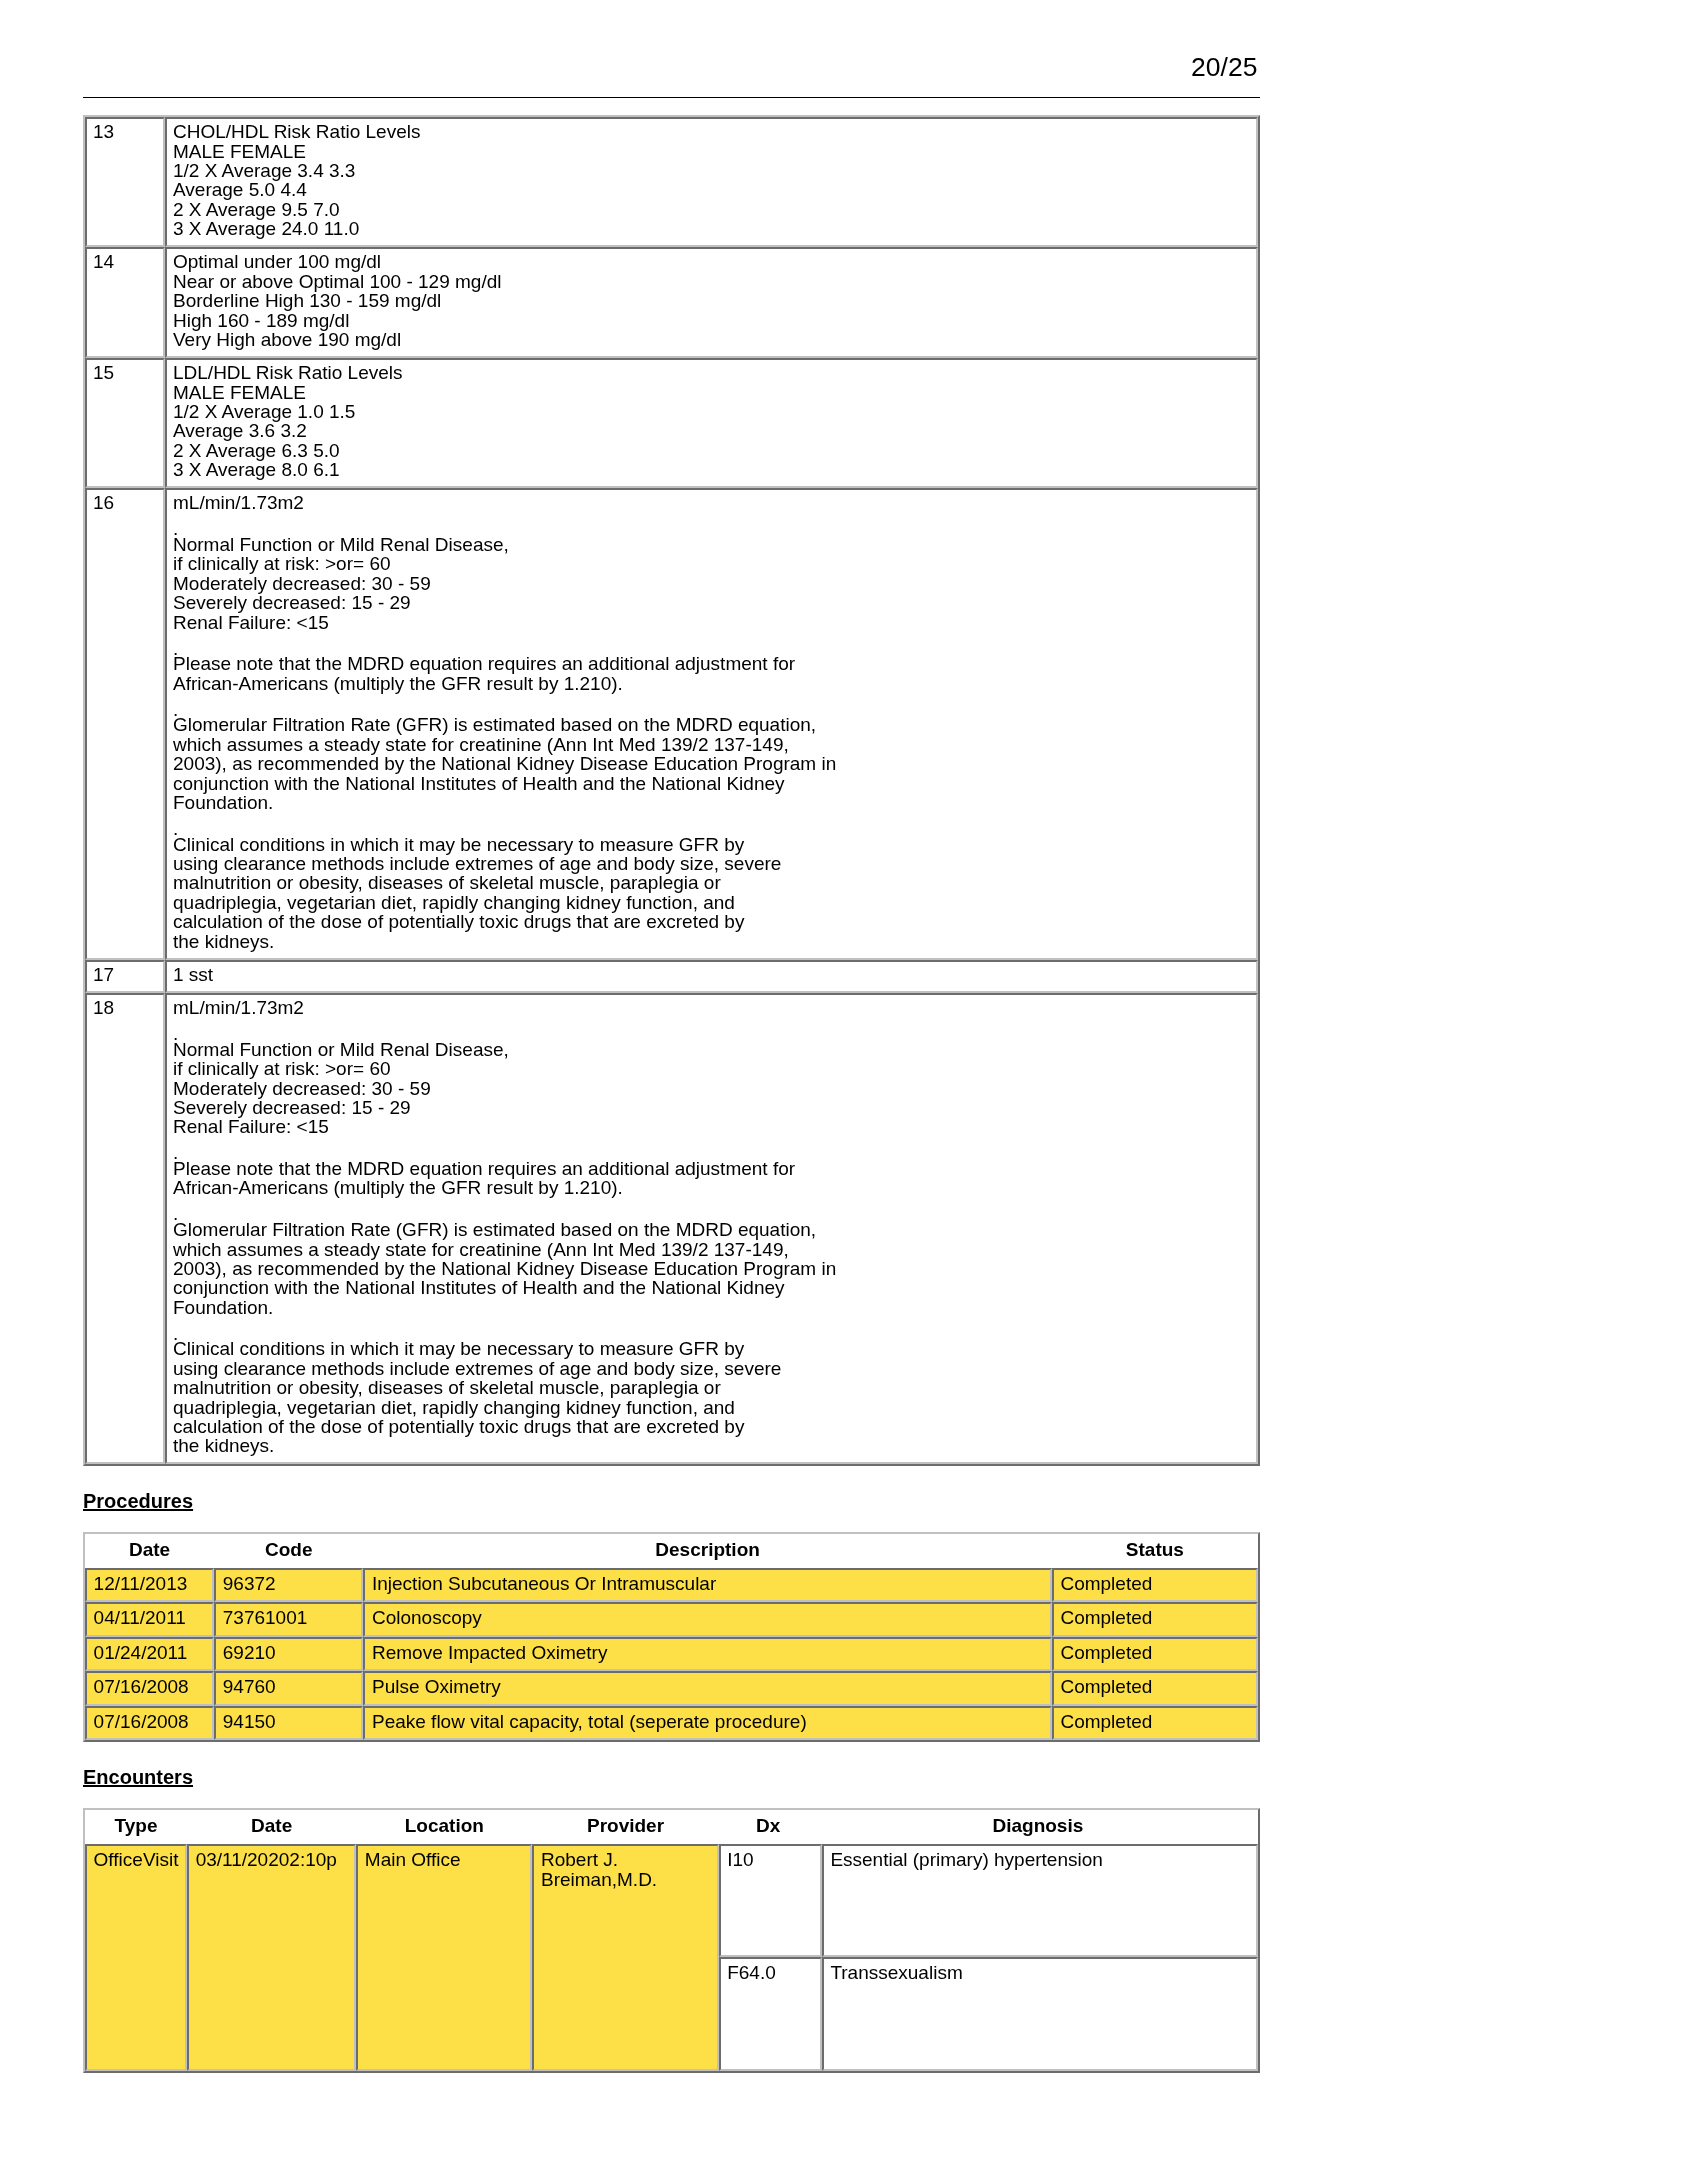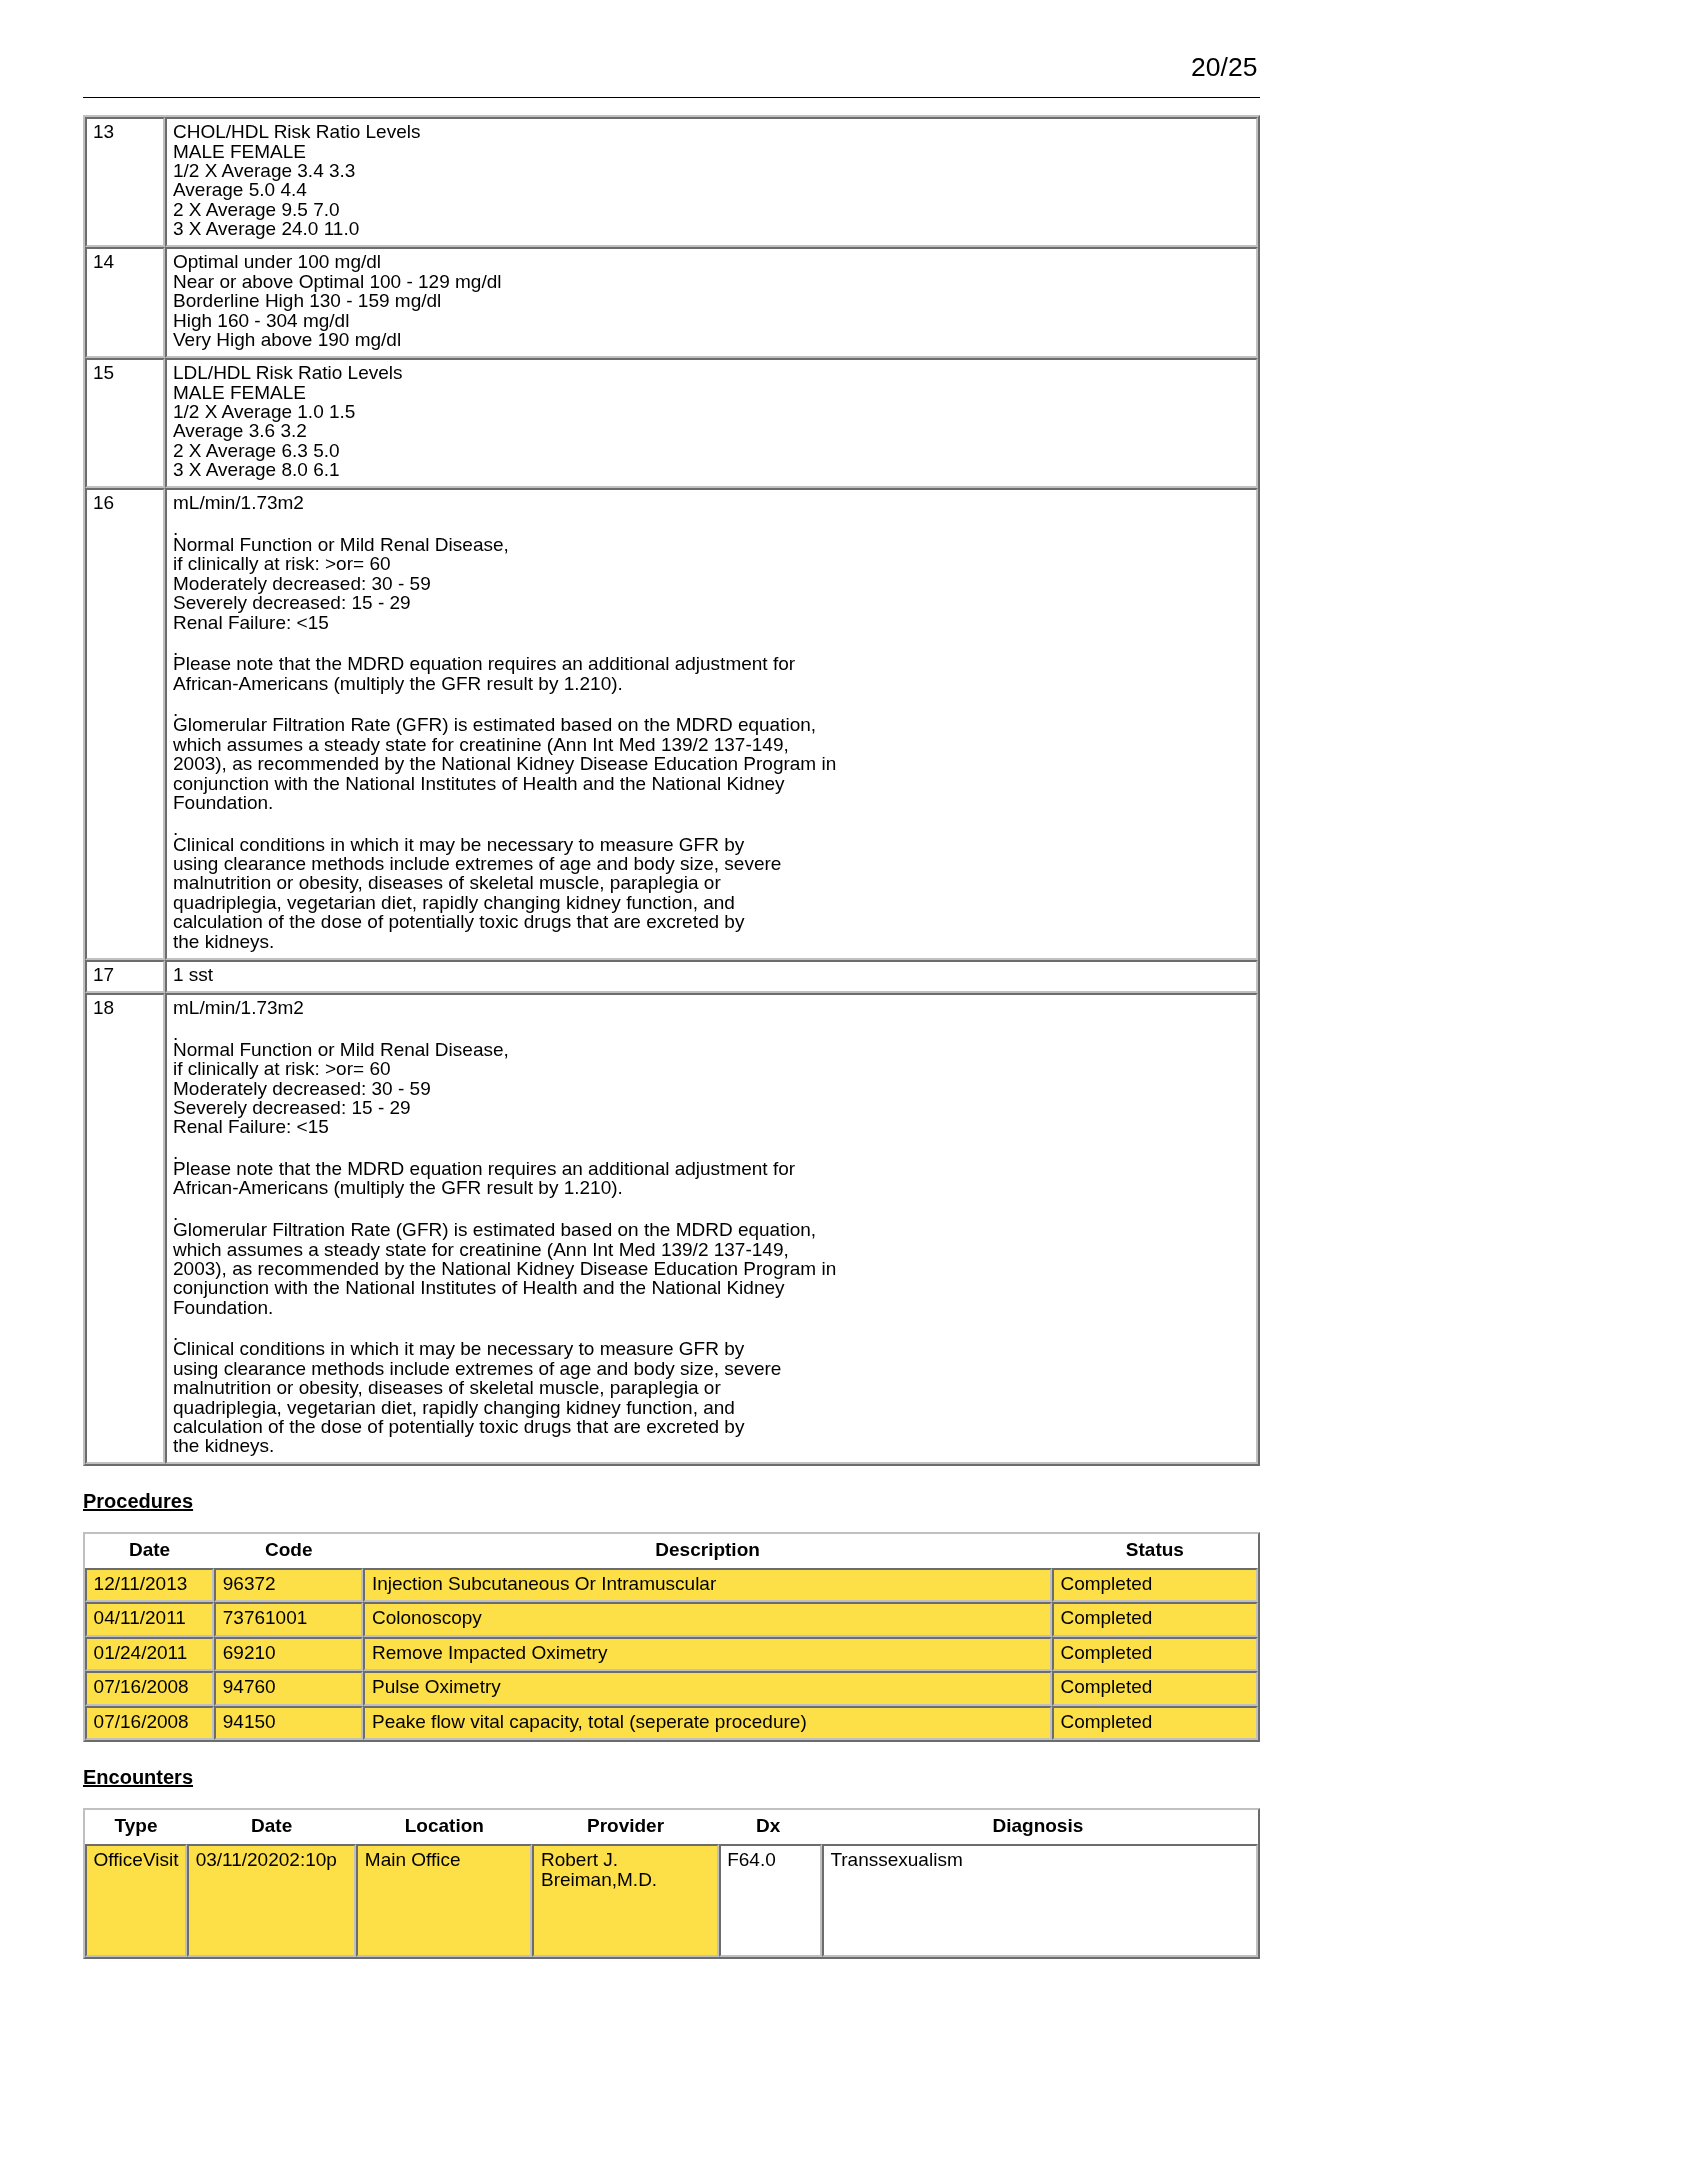--- a/index.html
+++ b/index.html
@@ -186,21 +186,21 @@
             <span class="ln">2 X Average 9.5 7.0</span>
             <span class="ln">3 X Average 24.0 11.0</span>
           </td>
         </tr>
         <tr>
           <td class="notes-num">14</td>
           <td class="notes-body">
             <span class="ln">Optimal under 100 mg/dl</span>
             <span class="ln">Near or above Optimal 100 - 129 mg/dl</span>
             <span class="ln">Borderline High 130 - 159 mg/dl</span>
-            <span class="ln">High 160 - 304 mg/dl</span>
+            <span class="ln">High 160 - 189 mg/dl</span>
             <span class="ln">Very High above 190 mg/dl</span>
           </td>
         </tr>
         <tr>
           <td class="notes-num">15</td>
           <td class="notes-body">
             <span class="ln">LDL/HDL Risk Ratio Levels</span>
             <span class="ln">MALE FEMALE</span>
             <span class="ln">1/2 X Average 1.0 1.5</span>
             <span class="ln">Average 3.6 3.2</span>
@@ -342,20 +342,24 @@
     <tbody>
         <tr class="enc-row-tall">
           <td class="enc-type"><span class="ln">Office</span><span class="ln">Visit</span></td>
           <td class="enc-date"><span class="ln">03/11/2020</span><span class="ln">2:10p</span></td>
           <td class="enc-location">Main Office</td>
           <td class="enc-provider"><span class="ln">Robert J. Breiman,</span><span class="ln">M.D.</span></td>
           <td class="dx-host" colspan="2">
             <table class="dx-table">
               <tbody>
                 <tr>
+                  <td class="dx-code">I10</td>
+                  <td>Essential (primary) hypertension</td>
+                </tr>
+                <tr>
                   <td class="dx-code">F64.0</td>
                   <td>Transsexualism</td>
                 </tr>
               </tbody>
             </table>
           </td>
         </tr>
       </tbody>
   </table>
 

